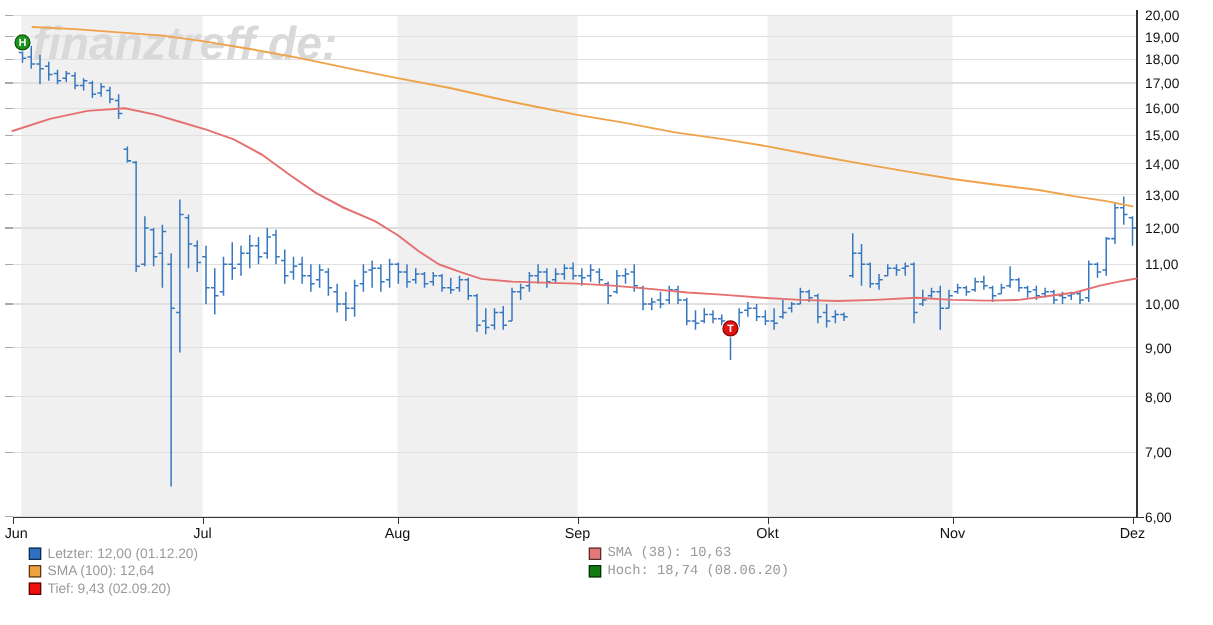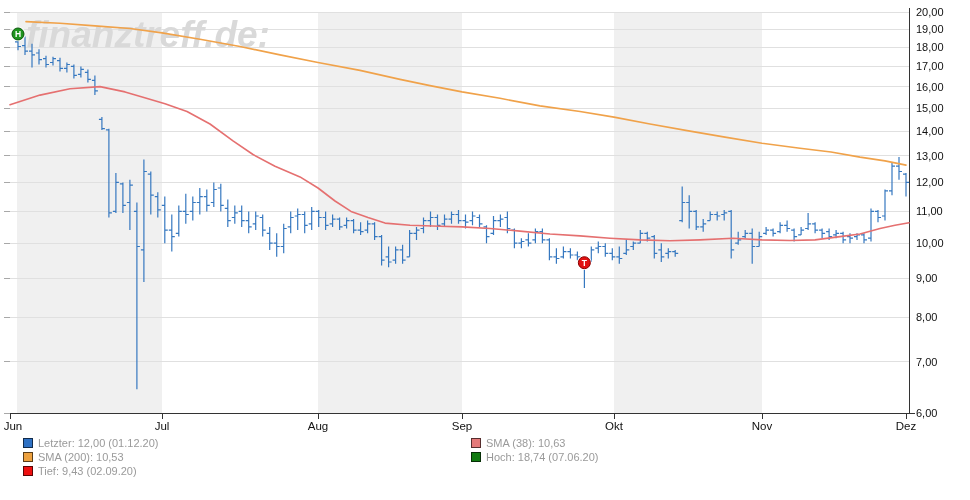--- a/index.html
+++ b/index.html
@@ -93,31 +93,31 @@
       <text x="584.352" y="265.91117675895924" fill="#ffffff" font-size="8.5px" font-weight="bold" text-anchor="middle" font-family="&quot;Liberation Sans&quot;, sans-serif">T</text>
     </svg>
 
   <div class="legend" style="left:23px;top:436px;">
     <div class="legend-row">
       <span class="legend-swatch" style="background: rgb(46, 113, 196);"></span>
       <span class="legend-label">Letzter: 12,00 (01.12.20)</span>
     </div>
     <div class="legend-row">
       <span class="legend-swatch" style="background: rgb(237, 161, 63);"></span>
-      <span class="legend-label">SMA (200): 10,53</span>
+      <span class="legend-label">SMA (100): 12,64</span>
     </div>
     <div class="legend-row">
       <span class="legend-swatch" style="background: rgb(238, 15, 15);"></span>
       <span class="legend-label">Tief: 9,43 (02.09.20)</span>
     </div>
   </div>
 
-  <div class="legend" style="left:471px;top:436px;">
+  <div class="legend" style="left:471px;top:436px;font-family:Liberation Mono, monospace;">
     <div class="legend-row">
       <span class="legend-swatch" style="background: rgb(229, 121, 121);"></span>
       <span class="legend-label">SMA (38): 10,63</span>
     </div>
     <div class="legend-row">
       <span class="legend-swatch" style="background: rgb(17, 122, 17);"></span>
-      <span class="legend-label">Hoch: 18,74 (07.06.20)</span>
+      <span class="legend-label">Hoch: 18,74 (08.06.20)</span>
     </div>
   </div>
 </div>
 
 </body></html>

